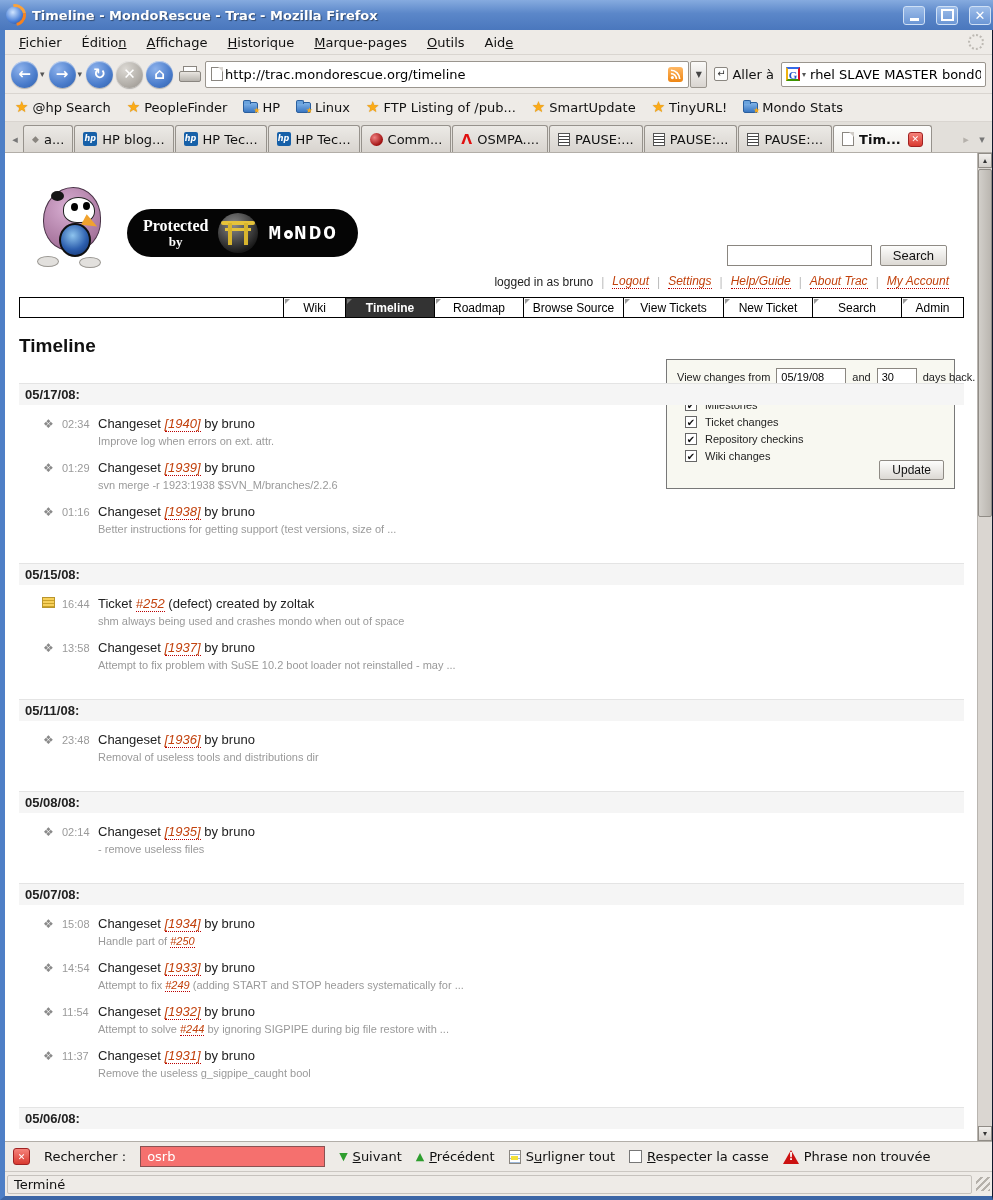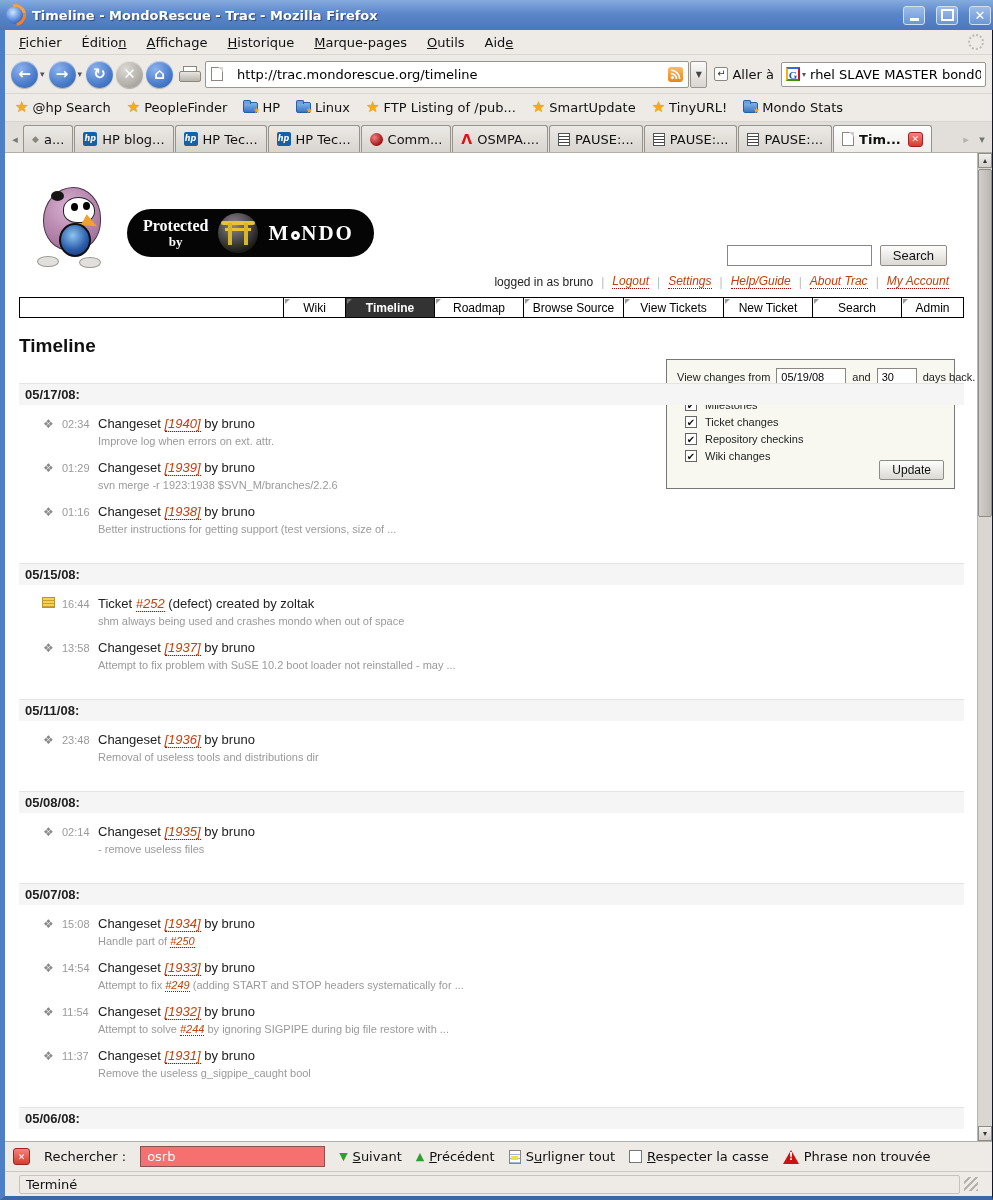--- a/index.html
+++ b/index.html
@@ -42,21 +42,21 @@
     background: radial-gradient(circle at 35% 30%, #8db2ec 0%, #4a7ccb 60%, #2f5ea8 100%);
     box-shadow: inset 0 1px 1px rgba(255,255,255,.6), 0 1px 1px rgba(0,0,0,.25); }
   .nav-btn.disabled { background: radial-gradient(circle at 35% 30%, #dcd9d4 0%, #b3afa9 60%, #948f89 100%); }
   .drop-caret { color: #555; font-size: 9px; margin: 0 1px 0 -1px; }
   .printer { width: 20px; height: 16px; position: relative; margin: 0 3px; }
   .printer::before { content:""; position: absolute; left: 4px; top: 0; width: 12px; height: 6px;
     background: #fdfdfd; border: 1px solid #8a8680; }
   .printer::after { content:""; position: absolute; left: 0; bottom: 0; width: 20px; height: 9px;
     border-radius: 2px; background: linear-gradient(#e9e6e1,#b7b3ad); border: 1px solid #8a8680; }
   .urlbar { flex: 1; height: 27px; background: #fff; border: 1px solid #9a958e; border-radius: 2px;
-    display: flex; align-items: center; gap: 14px; padding: 0 5px; }
+    display: flex; align-items: center; gap: 2px; padding: 0 5px; }
   .doc-icon { width: 12px; height: 14px; background: #fff; border: 1px solid #8a8680; position: relative; flex: 0 0 12px; }
   .doc-icon::after { content:""; position: absolute; right: -1px; top: -1px; width: 0; height: 0;
     border-top: 5px solid #d9d5d0; border-left: 5px solid transparent; }
   .url-text { flex: 1; color: #000; white-space: nowrap; overflow: hidden; }
   .rss-icon { width: 15px; height: 15px; border-radius: 3px; flex: 0 0 15px;
     background: linear-gradient(#ffb864,#ee8512); display: flex; align-items: center; justify-content: center; }
   .url-drop { width: 17px; height: 27px; border: 1px solid #9a958e; border-radius: 2px; margin-left: -2px;
     background: linear-gradient(#fbfaf9,#d9d5d0); display: flex; align-items: center; justify-content: center;
     font-size: 8px; color: #444; }
   .go-btn { display: flex; align-items: center; gap: 4px; padding: 2px 4px; color: #111; }
@@ -143,21 +143,21 @@
   .mondo-banner { position: absolute; left: 92px; top: 22px; height: 48px; border-radius: 24px;
     background: #050505; display: flex; align-items: center; padding: 0 20px 0 16px; gap: 10px; color: #fff; }
   .protected { font-family: "Liberation Serif", serif; font-weight: bold; text-align: center; line-height: 1.05; }
   .protected .l1 { font-size: 16px; } .protected .l2 { font-size: 13px; }
   .torii-wrap { width: 40px; height: 40px; border-radius: 50%; position: relative;
     background: radial-gradient(circle at 40% 30%, #8a8a8a 0%, #1a1a1a 75%); flex: 0 0 40px; }
   .torii-beam1 { position: absolute; top: 8px; left: 3px; width: 34px; height: 4px; background: #e6c33a; border-radius: 2px; }
   .torii-beam2 { position: absolute; top: 15px; left: 7px; width: 26px; height: 3px; background: #e6c33a; }
   .torii-post { position: absolute; top: 10px; width: 4px; height: 22px; background: #d8b52e; }
   .torii-post.t1 { left: 10px; } .torii-post.t2 { left: 26px; }
-  .brand { font-family: Liberation Serif, serif; font-weight: bold; font-size: 21px; letter-spacing: 2px; }
+  .brand { font-family: Liberation Mono, monospace; font-weight: bold; font-size: 21px; letter-spacing: 2px; }
   .brand-ring { display: inline-block; width: 9px; height: 9px; border: 3px solid #fff; border-radius: 50%; margin: 0 1px; }
 
   .trac-search { position: absolute; top: 92px; right: 30px; display: flex; gap: 8px; align-items: center; }
   .trac-search input { width: 145px; height: 21px; border: 1px solid #8a8680; font: 12px "Liberation Sans", sans-serif; padding: 0 3px; }
   .gtk-btn { border: 1px solid #8f8b85; border-radius: 2px; background: linear-gradient(#fdfdfc,#dcd9d4);
     font: 13px "Liberation Sans", sans-serif; color: #111; padding: 2px 12px; }
 
   .metanav { position: absolute; top: 121px; right: 28px; font-size: 12px; color: #222;
     display: flex; align-items: center; gap: 8px; white-space: nowrap; }
   .metanav .mn-sep { color: #bbb; }
@@ -218,21 +218,21 @@
   .hl-icon { width: 12px; height: 14px; border: 1px solid #8a8680; position: relative;
     background: repeating-linear-gradient(180deg, #fff 0 3px, #9db8d8 3px 4px); }
   .hl-icon::after { content:""; position: absolute; left: 1px; top: 5px; width: 7px; height: 4px; background: #f3e13a; }
   .fb-chk { width: 13px; height: 13px; border: 1px solid #777; background: #fff; }
   .warn-tri { width: 0; height: 0; border-left: 8px solid transparent; border-right: 8px solid transparent;
     border-bottom: 14px solid #cc1111; position: relative; }
   .warn-tri::after { content:"!"; position: absolute; left: -2px; top: 1px; color: #fff; font-size: 10px; font-weight: bold; }
 
   
   .statusbar { height: 25px; flex: 0 0 25px; background: #eeebe7; border-top: 1px solid #cbc7c2;
-    display: flex; align-items: center; padding: 0 14px; }
+    display: flex; align-items: center; padding: 0 2px; }
   .status-panel { flex: 1; height: 19px; border: 1px solid #c6c2bd; border-radius: 2px;
     display: flex; align-items: center; padding: 0 6px; color: #111; }
   .grip { width: 14px; height: 14px; margin-left: 4px;
     background: repeating-linear-gradient(135deg, transparent 0 3px, #b5b1ab 3px 5px); }
 </style>
 </head>
 <body>
 
 <div class="window">
 

